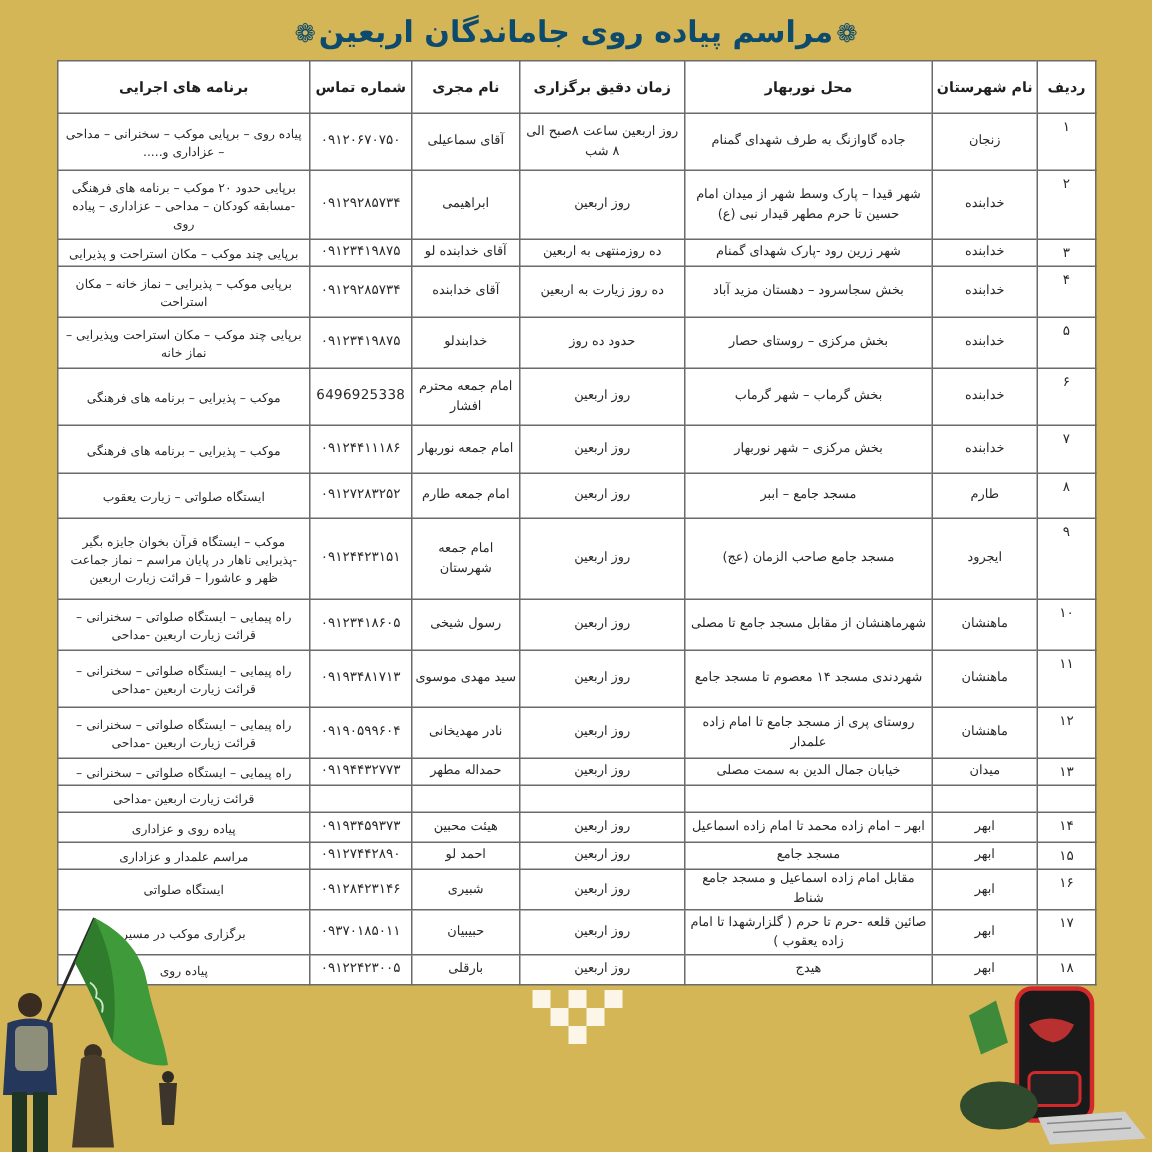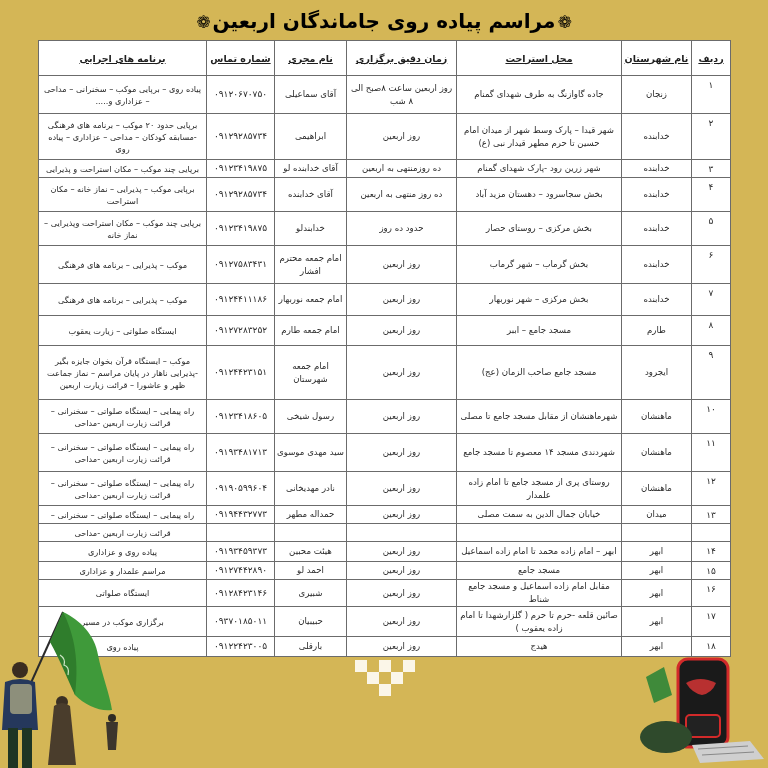--- a/index.html
+++ b/index.html
@@ -3,38 +3,38 @@
 <meta charset="utf-8">
 <style>
   html, body { margin:0; padding:0; }
   body {
     width:768px; height:768px; overflow:hidden; position:relative;
     background:#d4b656;
     font-family:"DejaVu Sans", sans-serif;
   }
   .title {
     position:absolute; top:6px; left:0; width:768px; height:30px;
-    text-align:center; color:#000000; font-size:20px; line-height:30px;
+    text-align:center; color:#0c4a6e; font-size:20px; line-height:30px;
     direction:rtl; font-weight:bold; letter-spacing:0;
   }
   .title .flower { font-size:17px; margin:0 2px; }
   .sheet {
     position:absolute; left:38px; top:40px; width:692px; height:616px;
     background:#ffffff;
   }
   table {
     border-collapse:collapse; width:692px; direction:rtl;
     table-layout:fixed; font-family:"DejaVu Sans", sans-serif;
     color:#2a2a2a;
   }
   td, th {
     border:1px solid #6b6b6b; text-align:center; vertical-align:middle;
     padding:0 2px; font-size:8.6px; line-height:13px; overflow:hidden;
   }
-  th { font-weight:bold; font-size:9.5px; height:34px; color:#1e1e1e;text-decoration:underline; }
+  th { font-weight:bold; font-size:9.5px; height:34px; color:#1e1e1e; }
   td.num { vertical-align:top; padding-top:3px; font-size:9px; }
   td.phone { direction:ltr; font-size:9px; letter-spacing:0.2px; }
   td.prog { font-size:8.2px; line-height:12px; }
   .c1 { width:39px; } .c2 { width:70px; } .c3 { width:165px; }
   .c4 { width:110px; } .c5 { width:72px; } .c6 { width:68px; } .c7 { width:168px; }
 
   
   .pilgrims { position:absolute; left:0; top:600px; width:140px; height:168px; }
   .backpack { position:absolute; left:640px; top:655px; width:128px; height:113px; }
   .checker { position:absolute; left:355px; top:660px; width:60px; height:50px; }
@@ -55,21 +55,21 @@
         <col class="c3">
         <col class="c4">
         <col class="c5">
         <col class="c6">
         <col class="c7">
     </colgroup>
     <thead>
       <tr>
         <th>ردیف</th>
         <th>نام شهرستان</th>
-        <th>محل استراحت</th>
+        <th>محل نوربهار</th>
         <th>زمان دقیق برگزاری</th>
         <th>نام مجری</th>
         <th>شماره تماس</th>
         <th>برنامه های اجرایی</th>
       </tr>
     </thead>
     <tbody id="tbody">
         <tr style="height: 38px;">
           <td class="num">۱</td>
           <td>زنجان</td>
@@ -94,41 +94,41 @@
           <td>شهر زرین رود -پارک شهدای گمنام</td>
           <td>ده روزمنتهی به اربعین</td>
           <td>آقای خدابنده لو</td>
           <td class="phone">۰۹۱۲۳۴۱۹۸۷۵</td>
           <td class="prog">برپایی چند موکب – مکان استراحت و پذیرایی</td>
         </tr>
         <tr style="height: 34px;">
           <td class="num">۴</td>
           <td>خدابنده</td>
           <td>بخش سجاسرود – دهستان مزید آباد</td>
-          <td>ده روز منتهی به اربعین</td>
+          <td>ده روز زیارت به اربعین</td>
           <td>آقای خدابنده</td>
           <td class="phone">۰۹۱۲۹۲۸۵۷۳۴</td>
           <td class="prog">برپایی موکب – پذیرایی – نماز خانه – مکان استراحت</td>
         </tr>
         <tr style="height: 34px;">
           <td class="num">۵</td>
           <td>خدابنده</td>
           <td>بخش مرکزی – روستای حصار</td>
           <td>حدود ده روز</td>
           <td>خدابندلو</td>
           <td class="phone">۰۹۱۲۳۴۱۹۸۷۵</td>
           <td class="prog">برپایی چند موکب – مکان استراحت وپذیرایی – نماز خانه</td>
         </tr>
         <tr style="height: 38px;">
           <td class="num">۶</td>
           <td>خدابنده</td>
           <td>بخش گرماب – شهر گرماب</td>
           <td>روز اربعین</td>
           <td>امام جمعه محترم افشار</td>
-          <td class="phone">۰۹۱۲۷۵۸۳۴۳۱</td>
+          <td class="phone">6496925338</td>
           <td class="prog">موکب – پذیرایی – برنامه های فرهنگی</td>
         </tr>
         <tr style="height: 32px;">
           <td class="num">۷</td>
           <td>خدابنده</td>
           <td>بخش مرکزی – شهر نوربهار</td>
           <td>روز اربعین</td>
           <td>امام جمعه نوربهار</td>
           <td class="phone">۰۹۱۲۴۴۱۱۱۸۶</td>
           <td class="prog">موکب – پذیرایی – برنامه های فرهنگی</td>
@@ -180,21 +180,21 @@
         </tr>
         <tr style="height: 18px;">
           <td class="num">۱۳</td>
           <td>میدان</td>
           <td>خیابان جمال الدین به سمت مصلی</td>
           <td>روز اربعین</td>
           <td>حمداله مطهر</td>
           <td class="phone">۰۹۱۹۴۴۳۲۷۷۳</td>
           <td class="prog">راه پیمایی – ایستگاه صلواتی – سخنرانی –</td>
         </tr>
-        <tr style="height: 18px;">
+        <tr style="height: 18px; font-family: Liberation Serif, serif;">
           <td class="num"></td>
           <td></td>
           <td></td>
           <td></td>
           <td></td>
           <td class="phone"></td>
           <td class="prog">قرائت زیارت اربعین -مداحی</td>
         </tr>
         <tr style="height: 20px;">
           <td class="num">۱۴</td>

